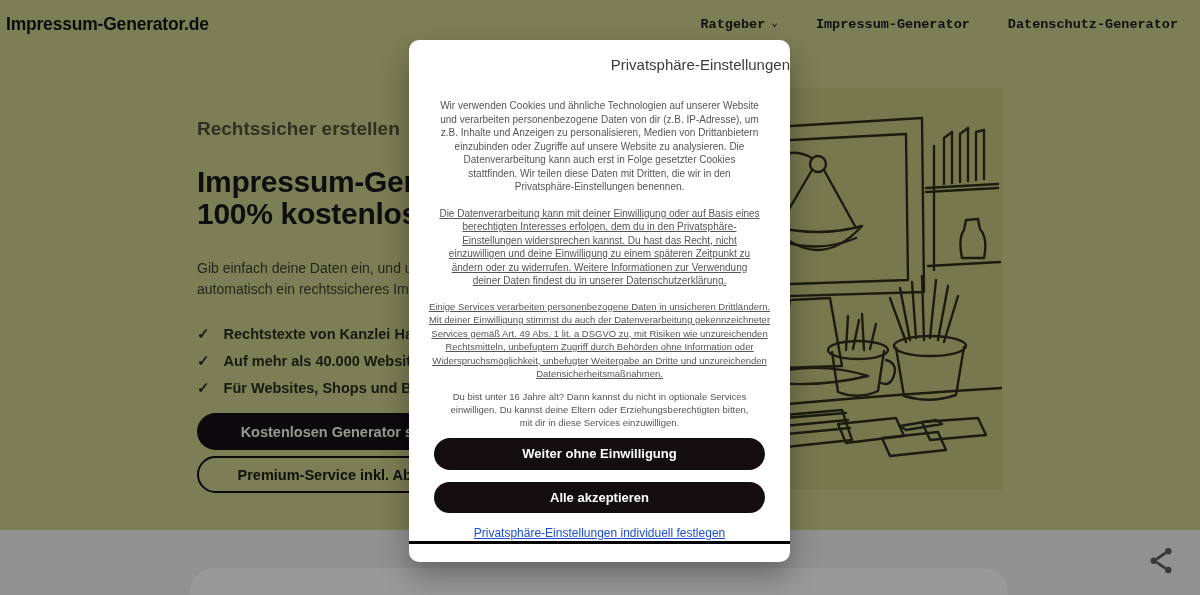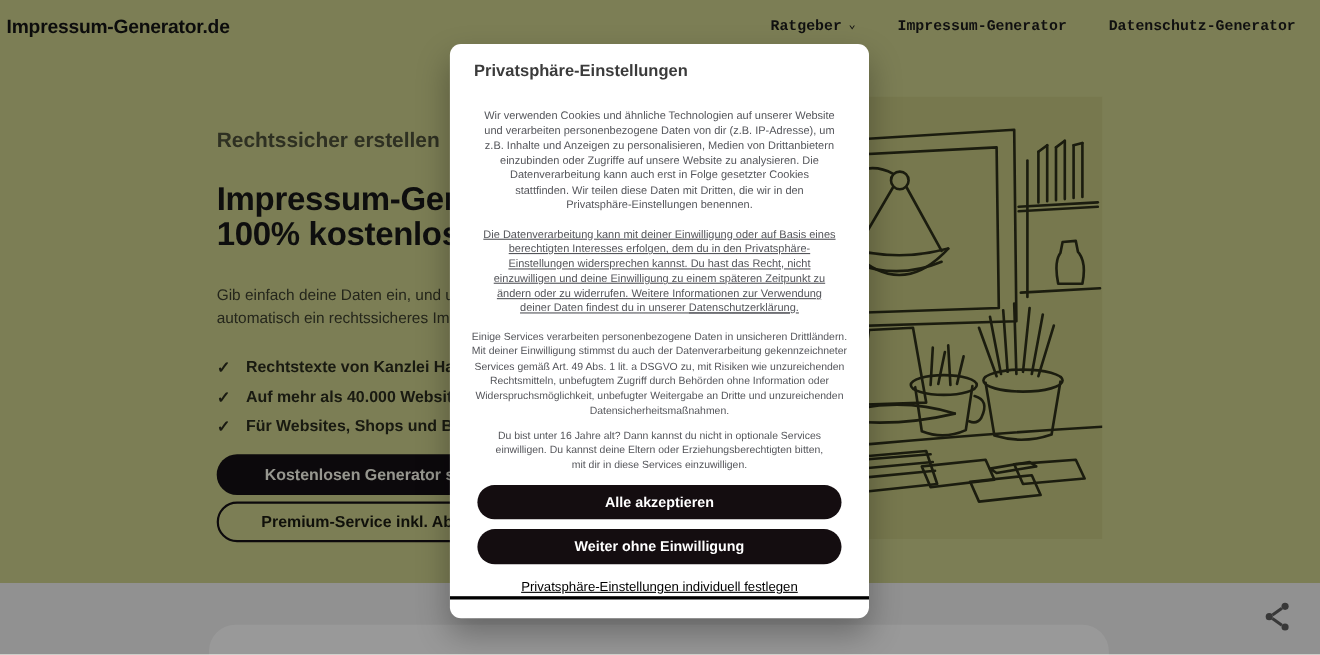--- a/index.html
+++ b/index.html
@@ -41,33 +41,33 @@
 
   .share-fab{position:absolute;left:1147px;top:543px;width:30px;height:34px;cursor:pointer;}
 
   
   .dim{position:absolute;inset:0;background:rgba(0,0,0,.40);z-index:5;}
 
   
   .modal{position:absolute;left:409px;top:40px;width:381px;height:522px;background:#ffffff;
     border-radius:10px;z-index:10;box-shadow:0 14px 30px rgba(0,0,0,.30);
     display:flex;flex-direction:column;box-sizing:border-box;overflow:hidden;}
-  .modal-title{margin-top:16px;text-align:left;font-size:15px;font-weight:700;color:#3b3b3b;margin-left:22px;}
+  .modal-title{margin-top:16px;text-align:right;font-size:15px;font-weight:400;color:#3b3b3b;}
   .modal-body{flex:1;padding:0 27px;text-align:center;}
   .mp{color:#54555a;}
   .mp1{margin:26px 2px 0;font-size:10px;line-height:13.5px;}
   .mp2{margin:13px 2px 0;font-size:10px;line-height:13.5px;text-decoration:underline;}
-  .mp3{margin:12px -8px 0;font-size:9.5px;line-height:13.5px;}
+  .mp3{margin:12px -8px 0;font-size:9.5px;line-height:13.5px;text-decoration:underline;}
   .mp4{margin:9px 8px 0;font-size:9.5px;line-height:13px;}
   .inline-link{color:#54555a;text-decoration:underline;cursor:pointer;}
   .mbtn{display:flex;align-items:center;justify-content:center;border-radius:17px;
     background:#140d10;color:#ffffff;font-size:13px;font-weight:600;cursor:pointer;margin:0 -2px;}
   .mbtn-accept{margin-top:12px;height:31px;}
   .mbtn-continue{margin-top:9px;height:32px;}
-  .customize-link{margin-top:13px;font-size:12px;color:#000000;text-decoration:underline;
+  .customize-link{margin-top:13px;font-size:12px;color:#1d4ed8;text-decoration:underline;
     cursor:pointer;display:inline-block;}
   .modal-footer{border-top:3px solid #000000;height:38px;flex:0 0 38px;display:flex;
     align-items:flex-end;justify-content:center;gap:9px;font-size:10.5px;color:#8f8f8f;}
   .footer-link{text-decoration:underline;cursor:pointer;white-space:nowrap;}
   .dot-sep{font-size:9px;}
 </style>
 </head>
 <body>
 
 <div class="viewport">
@@ -186,22 +186,22 @@
 
   <div class="dim"></div>
 
   <div class="modal">
     <div class="modal-title">Privatsphäre-Einstellungen</div>
     <div class="modal-body">
       <div class="mp mp1">Wir verwenden Cookies und ähnliche Technologien auf unserer Website und verarbeiten personenbezogene Daten von dir (z.B. IP-Adresse), um z.B. Inhalte und Anzeigen zu personalisieren, Medien von Drittanbietern einzubinden oder Zugriffe auf unsere Website zu analysieren. Die Datenverarbeitung kann auch erst in Folge gesetzter Cookies stattfinden. Wir teilen diese Daten mit Dritten, die wir in den Privatsphäre-Einstellungen benennen.</div>
       <div class="mp mp2"><span>Die Datenverarbeitung kann mit deiner Einwilligung oder auf Basis eines berechtigten Interesses erfolgen, dem du in den Privatsphäre-Einstellungen widersprechen kannst. Du hast das Recht, nicht einzuwilligen und deine Einwilligung zu einem späteren Zeitpunkt zu ändern oder zu widerrufen. Weitere Informationen zur Verwendung deiner Daten findest du in unserer </span><span class="inline-link">Datenschutzerklärung</span><span>.</span></div>
       <div class="mp mp3">Einige Services verarbeiten personenbezogene Daten in unsicheren Drittländern. Mit deiner Einwilligung stimmst du auch der Datenverarbeitung gekennzeichneter Services gemäß Art. 49 Abs. 1 lit. a DSGVO zu, mit Risiken wie unzureichenden Rechtsmitteln, unbefugtem Zugriff durch Behörden ohne Information oder Widerspruchsmöglichkeit, unbefugter Weitergabe an Dritte und unzureichenden Datensicherheitsmaßnahmen.</div>
       <div class="mp mp4">Du bist unter 16 Jahre alt? Dann kannst du nicht in optionale Services einwilligen. Du kannst deine Eltern oder Erziehungsberechtigten bitten, mit dir in diese Services einzuwilligen.</div>
+      <div class="mbtn mbtn-continue">Weiter ohne Einwilligung</div>
       <div class="mbtn mbtn-accept">Alle akzeptieren</div>
-      <div class="mbtn mbtn-continue">Weiter ohne Einwilligung</div>
       <span class="customize-link">Privatsphäre-Einstellungen individuell festlegen</span>
     </div>
     <div class="modal-footer">
       <span class="footer-link">Privacy Policy</span>
       <span class="dot-sep">•</span>
       <span class="footer-link">Datenschutzerklärung</span>
       <span class="dot-sep">•</span>
       <span class="footer-link">Einige notice</span>
       <span class="dot-sep">•</span>
       <span class="footer-link">Zugriffe</span>

